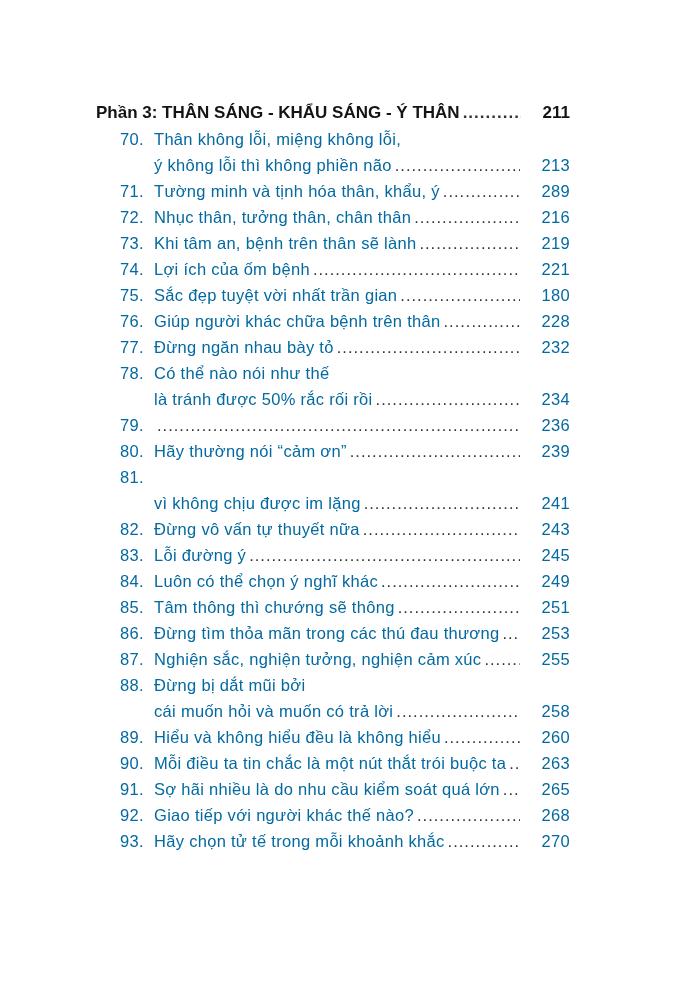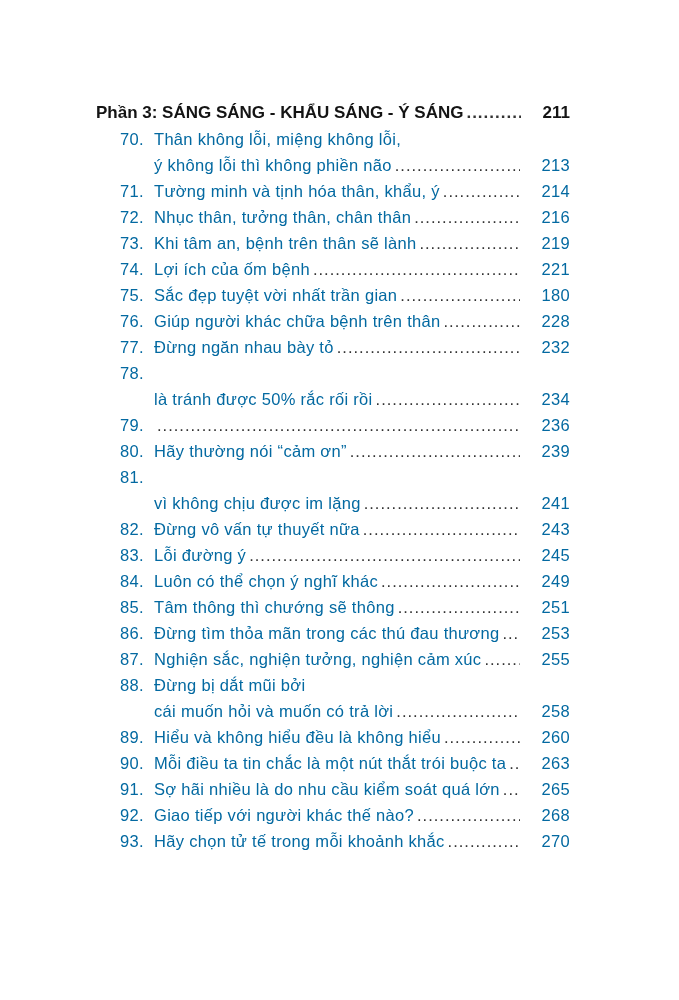--- a/index.html
+++ b/index.html
@@ -27,21 +27,21 @@
       content: "........................................................................................................................................................................";
     }
     .page-no { flex: none; text-align: right; margin-left: 19px; }
   </style>
 </head>
 <body>
 
 <div class="page">
   <div class="toc">
     <div class="part">
-      <span class="title">Phần 3: SÁNG SÁNG - KHẨU SÁNG - Ý SÁNG</span>
+      <span class="title">Phần 3: THÂN SÁNG - KHẨU SÁNG - Ý THÂN</span>
       <span class="dots"></span>
       <span class="page-no">211</span>
     </div>
     <div id="entries">
         <div class="entry">
           <div class="row">
             <span class="num">70.</span>
             <span class="title">Thân không lỗi, miệng không lỗi,</span>
           </div>
           <div class="row">
@@ -49,21 +49,21 @@
             <span class="title">ý không lỗi thì không phiền não</span>
             <span class="dots"></span>
             <span class="page-no">213</span>
           </div>
         </div>
         <div class="entry">
           <div class="row">
             <span class="num">71.</span>
             <span class="title">Tường minh và tịnh hóa thân, khẩu, ý</span>
             <span class="dots"></span>
-            <span class="page-no">214</span>
+            <span class="page-no">289</span>
           </div>
         </div>
         <div class="entry">
           <div class="row">
             <span class="num">72.</span>
             <span class="title">Nhục thân, tưởng thân, chân thân</span>
             <span class="dots"></span>
             <span class="page-no">216</span>
           </div>
         </div>
@@ -103,20 +103,21 @@
           <div class="row">
             <span class="num">77.</span>
             <span class="title">Đừng ngăn nhau bày tỏ</span>
             <span class="dots"></span>
             <span class="page-no">232</span>
           </div>
         </div>
         <div class="entry">
           <div class="row">
             <span class="num">78.</span>
+            <span class="title">Có thể nào nói như thế</span>
           </div>
           <div class="row">
             <span class="indent"></span>
             <span class="title">là tránh được 50% rắc rối rồi</span>
             <span class="dots"></span>
             <span class="page-no">234</span>
           </div>
         </div>
         <div class="entry">
           <div class="row">

